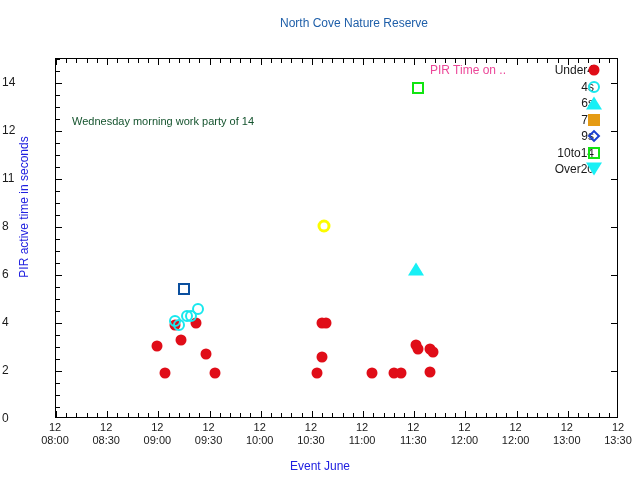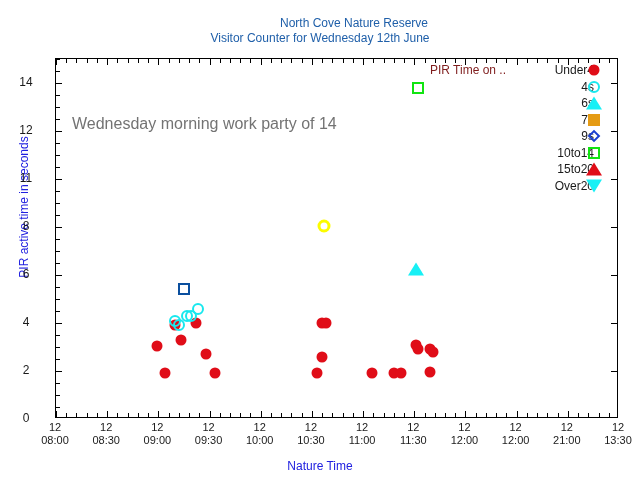--- a/index.html
+++ b/index.html
@@ -13,21 +13,21 @@
 
   .ttl{
     position:absolute;left:0;width:640px;text-align:center;
     color:#1f5fa9;font-size:12px;line-height:14px;
   }
   #title1{top:16px;margin-left:34px;}
   #title2{top:31px;}
 
   #annotation{
     position:absolute;left:72px;top:115px;
-    color:#737373;font-size:16px;white-space:nowrap;
+    color:#14532d;font-size:11px;white-space:nowrap;
   }
 
   
   #plot{
     position:absolute;left:55px;top:58px;
     width:563px;height:360px;
     border:1px solid #000;
     box-sizing:border-box;
     overflow:hidden;
   }
@@ -37,21 +37,21 @@
   .ytick-major{left:0;width:6px;height:1px;}
   .ytick-minor{left:0;width:4px;height:1px;}
   .xtick-major{bottom:0;width:1px;height:6px;}
   .xtick-minor{bottom:0;width:1px;height:4px;}
   .xtick-major-top{top:0;width:1px;height:6px;}
   .xtick-minor-top{top:0;width:1px;height:4px;}
   .ytick-major-r{right:0;width:6px;height:1px;}
 
   
   .ylab{
-    position:absolute;right:0;width:48px;text-align:center;
+    position:absolute;right:0;width:48px;text-align:left;
     color:#1a1a1a;font-size:12px;line-height:12px;
   }
   #ylabels{position:absolute;left:0;top:58px;width:50px;height:360px;}
 
   #ytitle{
     position:absolute;left:-86px;top:200px;width:220px;
     color:#2020e0;font-size:12px;text-align:center;
     transform:rotate(-90deg);
   }
 
@@ -93,30 +93,29 @@
   
   #legend{position:absolute;left:430px;top:62px;width:200px;}
   .lg-row{position:relative;height:16.5px;}
   .lg-label{
     position:absolute;right:36px;top:0;
     color:#1a1a1a;font-size:12px;line-height:16px;white-space:nowrap;
   }
   .lg-mk{position:absolute;left:164px;top:8px;}
   #lg-header{
     position:absolute;left:0;top:0;
-    color:#7f1d1d;font-size:12px;line-height:16px;white-space:nowrap;
+    color:#ec4899;font-size:12px;line-height:16px;white-space:nowrap;
   }
 </style>
 </head>
 <body>
 
 <div id="stage">
 
   <div class="ttl" id="title1">North Cove Nature Reserve</div>
-  <div class="ttl" id="title2">Visitor Counter for Wednesday 12th June</div>
 
   <div id="annotation">Wednesday morning work party of 14</div>
 
   <div id="ytitle">PIR active time in seconds</div>
   <div id="ylabels">
       <div class="ylab" style="top: 354px;">0</div>
       <div class="ylab" style="top: 306px;">2</div>
       <div class="ylab" style="top: 258px;">4</div>
       <div class="ylab" style="top: 210px;">6</div>
       <div class="ylab" style="top: 162px;">8</div>
@@ -339,28 +338,28 @@
       <div class="xlab" style="left: 409.455px;">
         <span class="l1">12</span>
         <span class="l2">12:00</span>
       </div>
       <div class="xlab" style="left: 460.636px;">
         <span class="l1">12</span>
         <span class="l2">12:00</span>
       </div>
       <div class="xlab" style="left: 511.818px;">
         <span class="l1">12</span>
-        <span class="l2">21:00</span>
+        <span class="l2">13:00</span>
       </div>
       <div class="xlab" style="left: 563px;">
         <span class="l1">12</span>
         <span class="l2">13:30</span>
       </div>
     </div>
-  <div id="xtitle">Nature Time</div>
+  <div id="xtitle">Event June</div>
 
   <div id="legend">
     <div id="lg-header">PIR Time on ..</div>
   <div class="lg-row">
         <div class="lg-label">Under4</div>
         <div class="mk m-dot-red lg-mk"></div>
       </div>
       <div class="lg-row">
         <div class="lg-label">4s</div>
         <div class="mk m-circ-cyan lg-mk"></div>
@@ -375,22 +374,18 @@
       </div>
       <div class="lg-row">
         <div class="lg-label">9s</div>
         <div class="mk m-diam-blue lg-mk"></div>
       </div>
       <div class="lg-row">
         <div class="lg-label">10to14</div>
         <div class="mk m-sq-green lg-mk"></div>
       </div>
       <div class="lg-row">
-        <div class="lg-label">15to20</div>
-        <div class="mk m-tri-red lg-mk"></div>
-      </div>
-      <div class="lg-row">
         <div class="lg-label">Over20</div>
         <div class="mk m-tridn-cyan lg-mk"></div>
       </div>
     </div>
 
 </div>
 
 </body></html>

